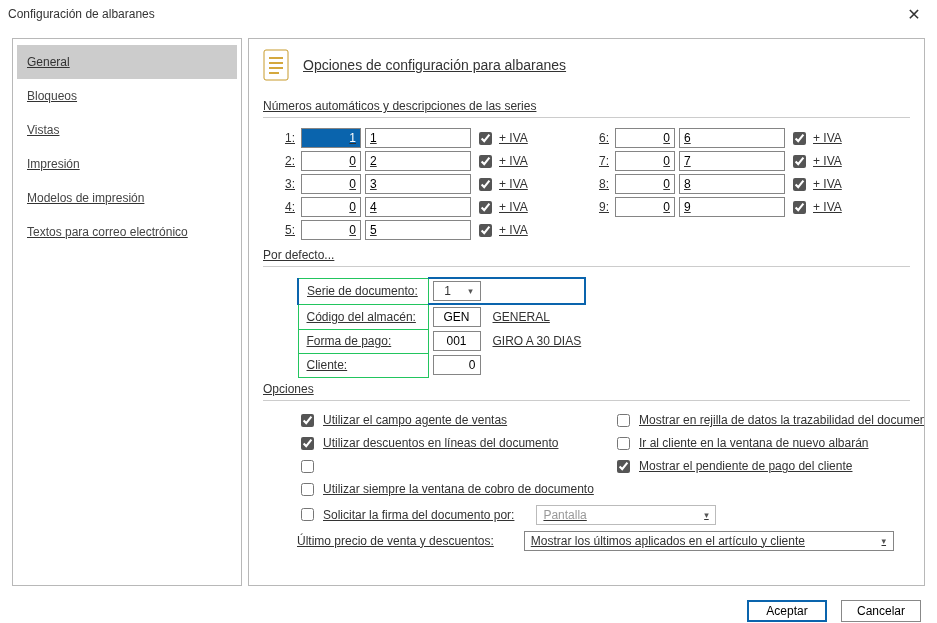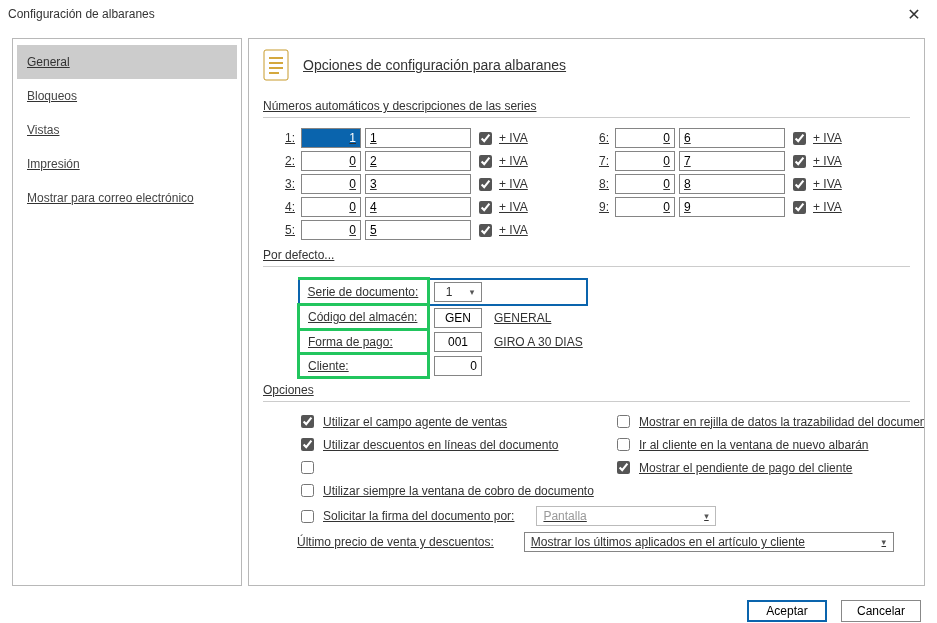--- a/index.html
+++ b/index.html
@@ -123,21 +123,21 @@
     border-right:none;
     border-left:none;
   }
   .row-highlight td:first-child { border-left:2px solid #0a64ad;}
   .row-highlight td:last-child { border-right:2px solid #0a64ad;}
   .defaults-table td {
     padding: 2px 4px;
     vertical-align: middle;
   }
   .defaults-table .cell-label {
-    border: 3px solid #22c55e;
+    border: 1px solid #22c55e;
     background: #fff;
     width: 130px;
     height: 22px;
     padding: 2px 8px;
   }
   .code-in {
     width: 48px;
     height: 20px;
     border: 1px solid #858585;
     text-align: center;
@@ -212,21 +212,22 @@
   <span class="title">Configuración de albaranes</span>
   <span class="close">✕</span>
 </div>
 
 <div class="body-wrap">
   <div class="sidebar" id="sidebar">
       <div class="tab active">General</div>
       <div class="tab">Bloqueos</div>
       <div class="tab">Vistas</div>
       <div class="tab">Impresión</div>
-      <div class="tab">Mostrar para correo electrónico</div>
+      <div class="tab">Modelos de impresión</div>
+      <div class="tab">Textos para correo electrónico</div>
     </div>
 
   <div class="main">
 
     <div class="header-area">
       <span class="doc-icon">
         <svg width="26" height="32" viewBox="0 0 26 32">
           <rect x="1" y="1" width="24" height="30" fill="#fff" stroke="#c79a2a" stroke-width="1" rx="2"></rect>
           <line x1="6" y1="9" x2="20" y2="9" stroke="#d4a83d" stroke-width="2"></line>
           <line x1="6" y1="14" x2="20" y2="14" stroke="#d4a83d" stroke-width="2"></line>

